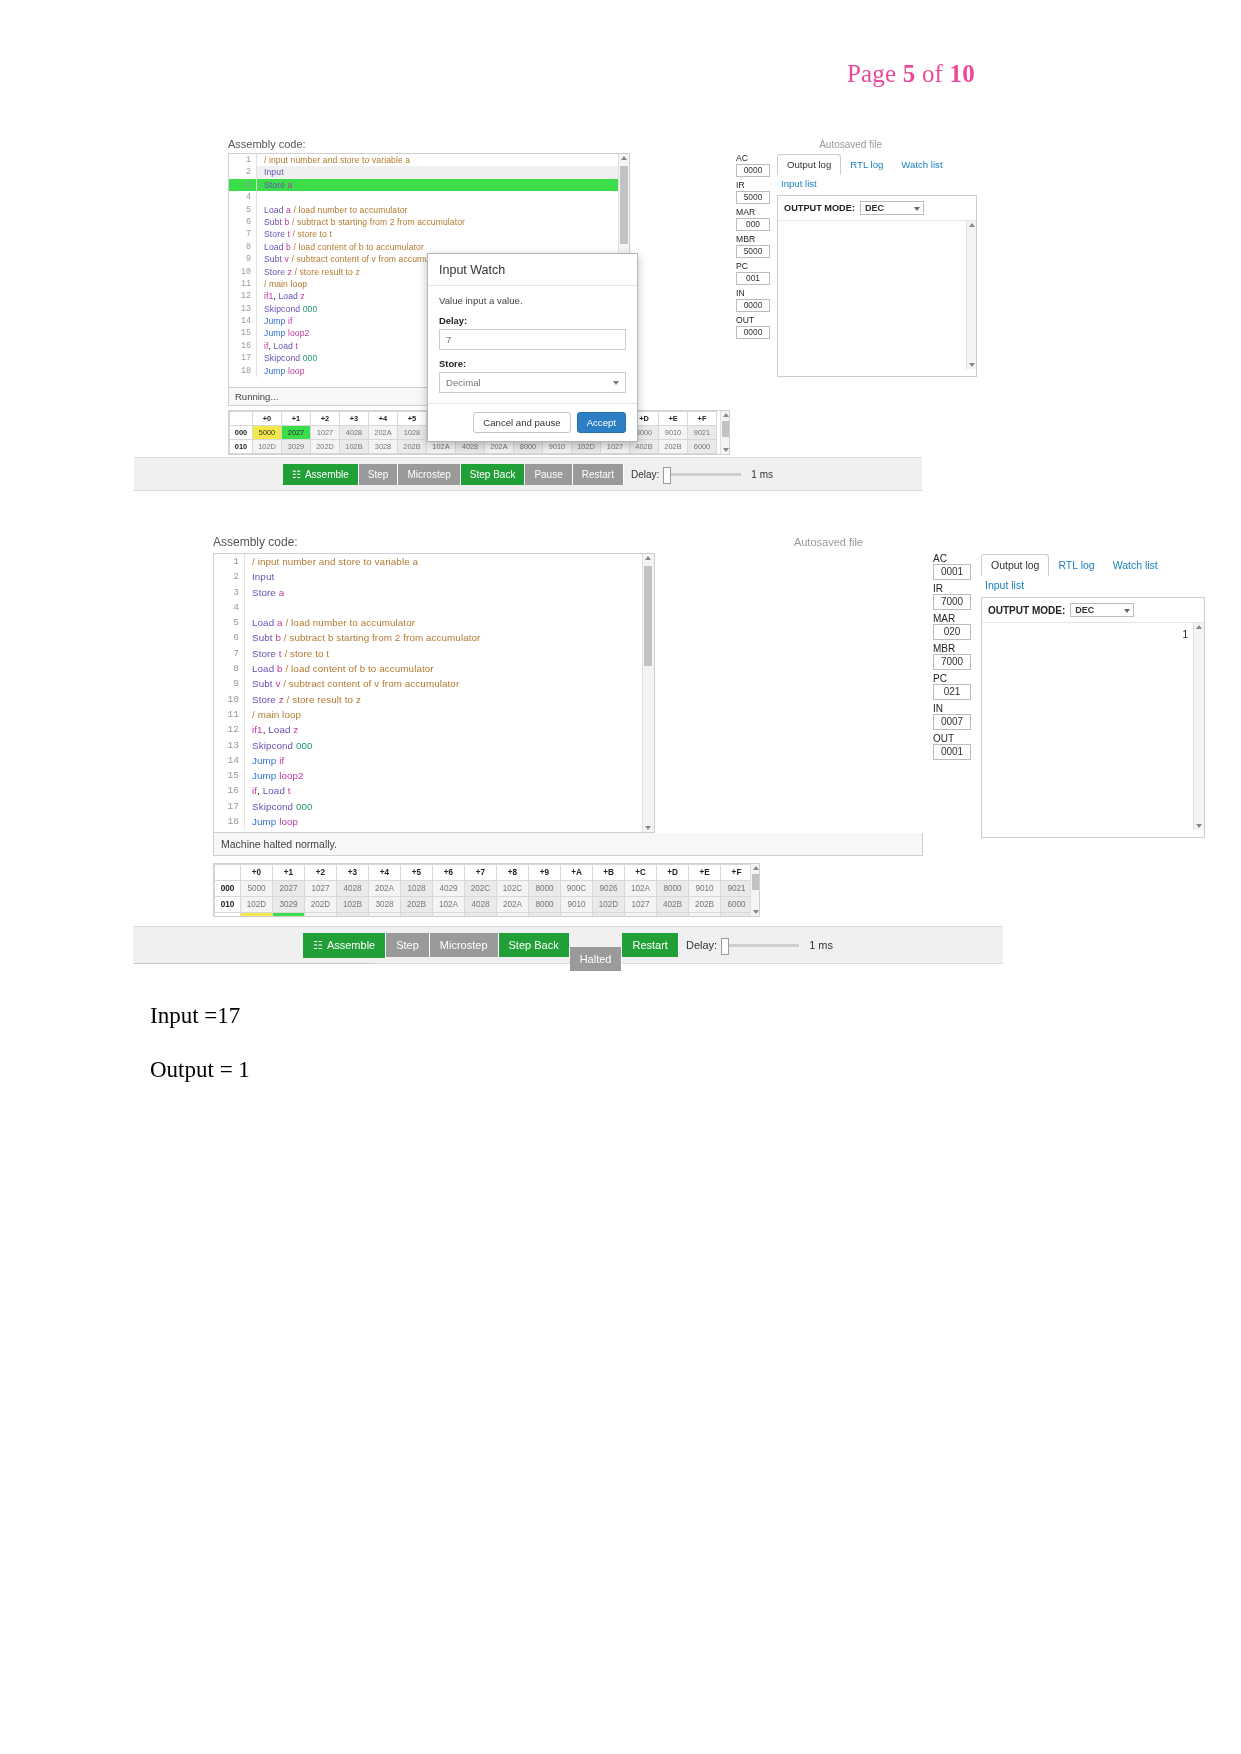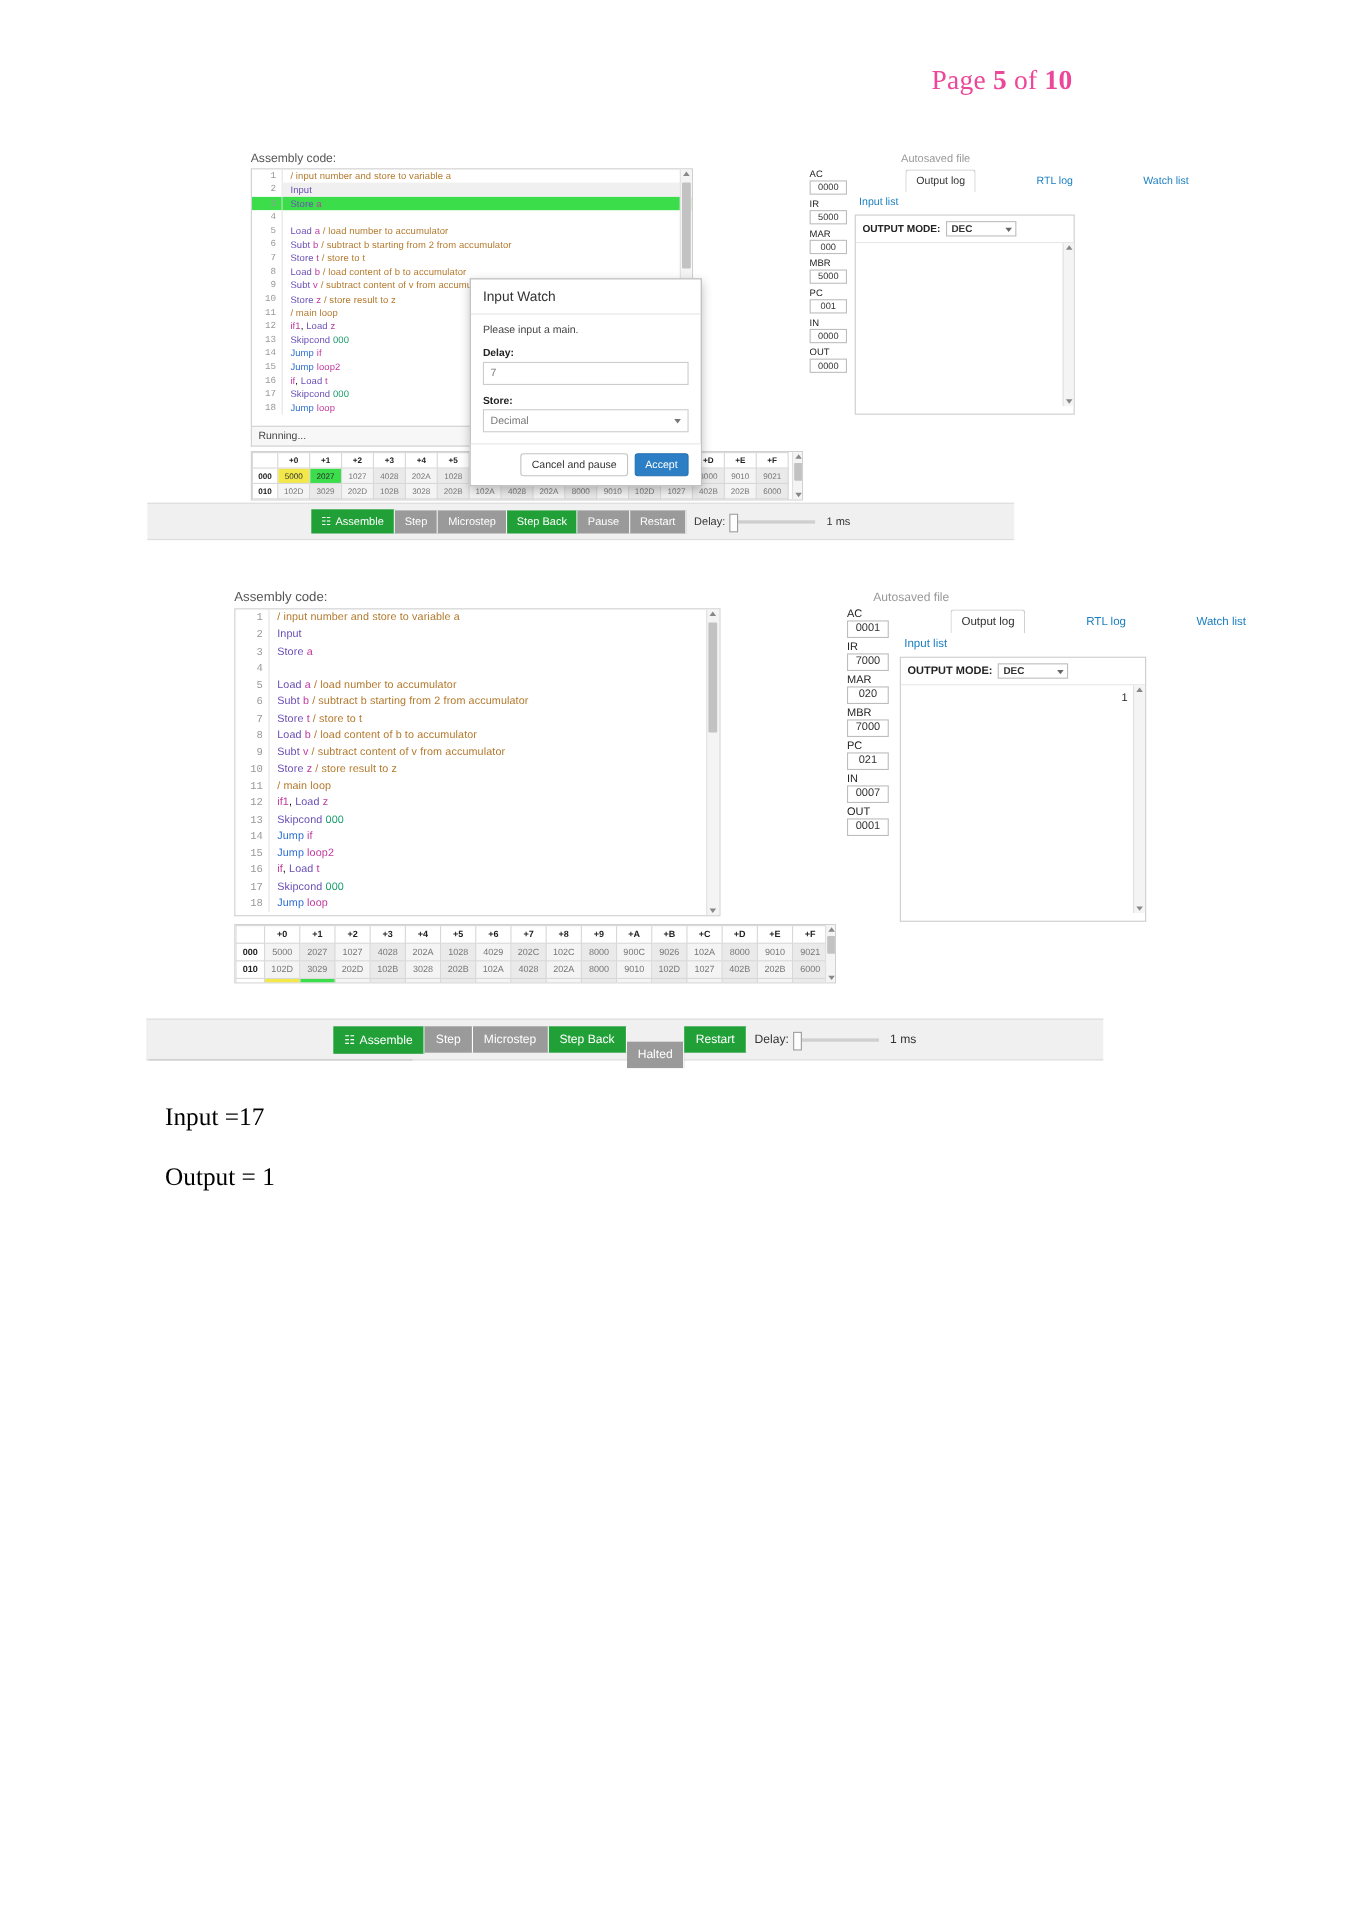--- a/index.html
+++ b/index.html
@@ -65,21 +65,21 @@
   .reg .rl{font-size:8.6px;font-weight:normal;color:#222;line-height:11px;}
   .reg .rv{
     border:1px solid #bdbdbd;background:#fff;color:#333;
     font-size:8.4px;text-align:center;line-height:11px;height:11px;
     font-family:"Liberation Sans",sans-serif;
   }
 
   
   .rtab{flex:0 0 auto;margin-left:7px;}
   .tabs{display:flex;align-items:flex-end;font-size:9.6px;}
-  .tab{padding:4px 9px;color:#1a7fc1;cursor:pointer;margin-left:46px;}
+  .tab{padding:4px 9px;color:#1a7fc1;cursor:pointer;}
   .tab.active{
     color:#333;background:#fff;border:1px solid #ccc;border-bottom:1px solid #fff;
     border-radius:3px 3px 0 0;position:relative;top:1px;
   }
   .tabrow2{font-size:9.6px;color:#1a7fc1;padding:4px 2px 6px 4px;}
   .outbox{border:1px solid #ccc;background:#fff;position:relative;}
   .outmode{
     font-size:9.2px;font-weight:bold;color:#222;padding:5px 6px;
     display:flex;align-items:center;gap:5px;border-bottom:1px solid #e6e6e6;
   }
@@ -424,21 +424,21 @@
         <span class="msl" style="font-size: 10px;">1 ms</span>
       </div>
     </div>
 </div>
 
 <div class="modal" style="left:427px;top:253px;width:209px;">
   <div class="mhead">
     <div class="mtitle">Input Watch</div>
   </div>
   <div class="mbody">
-    <div class="mtxt">Please input a main.</div>
+    <div class="mtxt">Value input a value.</div>
     <div class="flbl">Delay:</div>
     <div class="finp">7</div>
     <div class="flbl">Store:</div>
     <div class="fsel">
       <span>Decimal</span>
       <span class="car"></span>
     </div>
   </div>
   <div class="mfoot">
     <div class="mbtn cancel">Cancel and pause</div>
@@ -527,20 +527,21 @@
           <div class="codeline" style="height: 15.3px; line-height: 15.3px;">
             <div class="gutter" style="font-size: 9.6px; width: 25px;">18</div>
             <div class="ctext" style="font-size: 9.8px;"><span class="tok-jmp">Jump</span> <span class="tok-var">loop</span></div>
           </div>
         <div class="vscroll" style="width:11px;">
           <div class="arr up"></div>
           <div class="thumb" style="top:12px;height:100px;"></div>
           <div class="arr dn"></div>
         </div>
       </div>
+      <div class="statusbar" style="width:694px;font-size:10.5px;padding:5px 7px;">Machine halted normally.</div>
       <div class="memwrap" id="mem2" style="margin-top:7px;width:545px;height:52px;">
           <table class="mem" style="font-size: 8.2px;">
             <thead>
               <tr>
                 <th style="width: 25px; height: 13px;"></th>
                 <th style="width: 31px; height: 13px;">+0</th>
                 <th style="width: 31px; height: 13px;">+1</th>
                 <th style="width: 31px; height: 13px;">+2</th>
                 <th style="width: 31px; height: 13px;">+3</th>
                 <th style="width: 31px; height: 13px;">+4</th>

